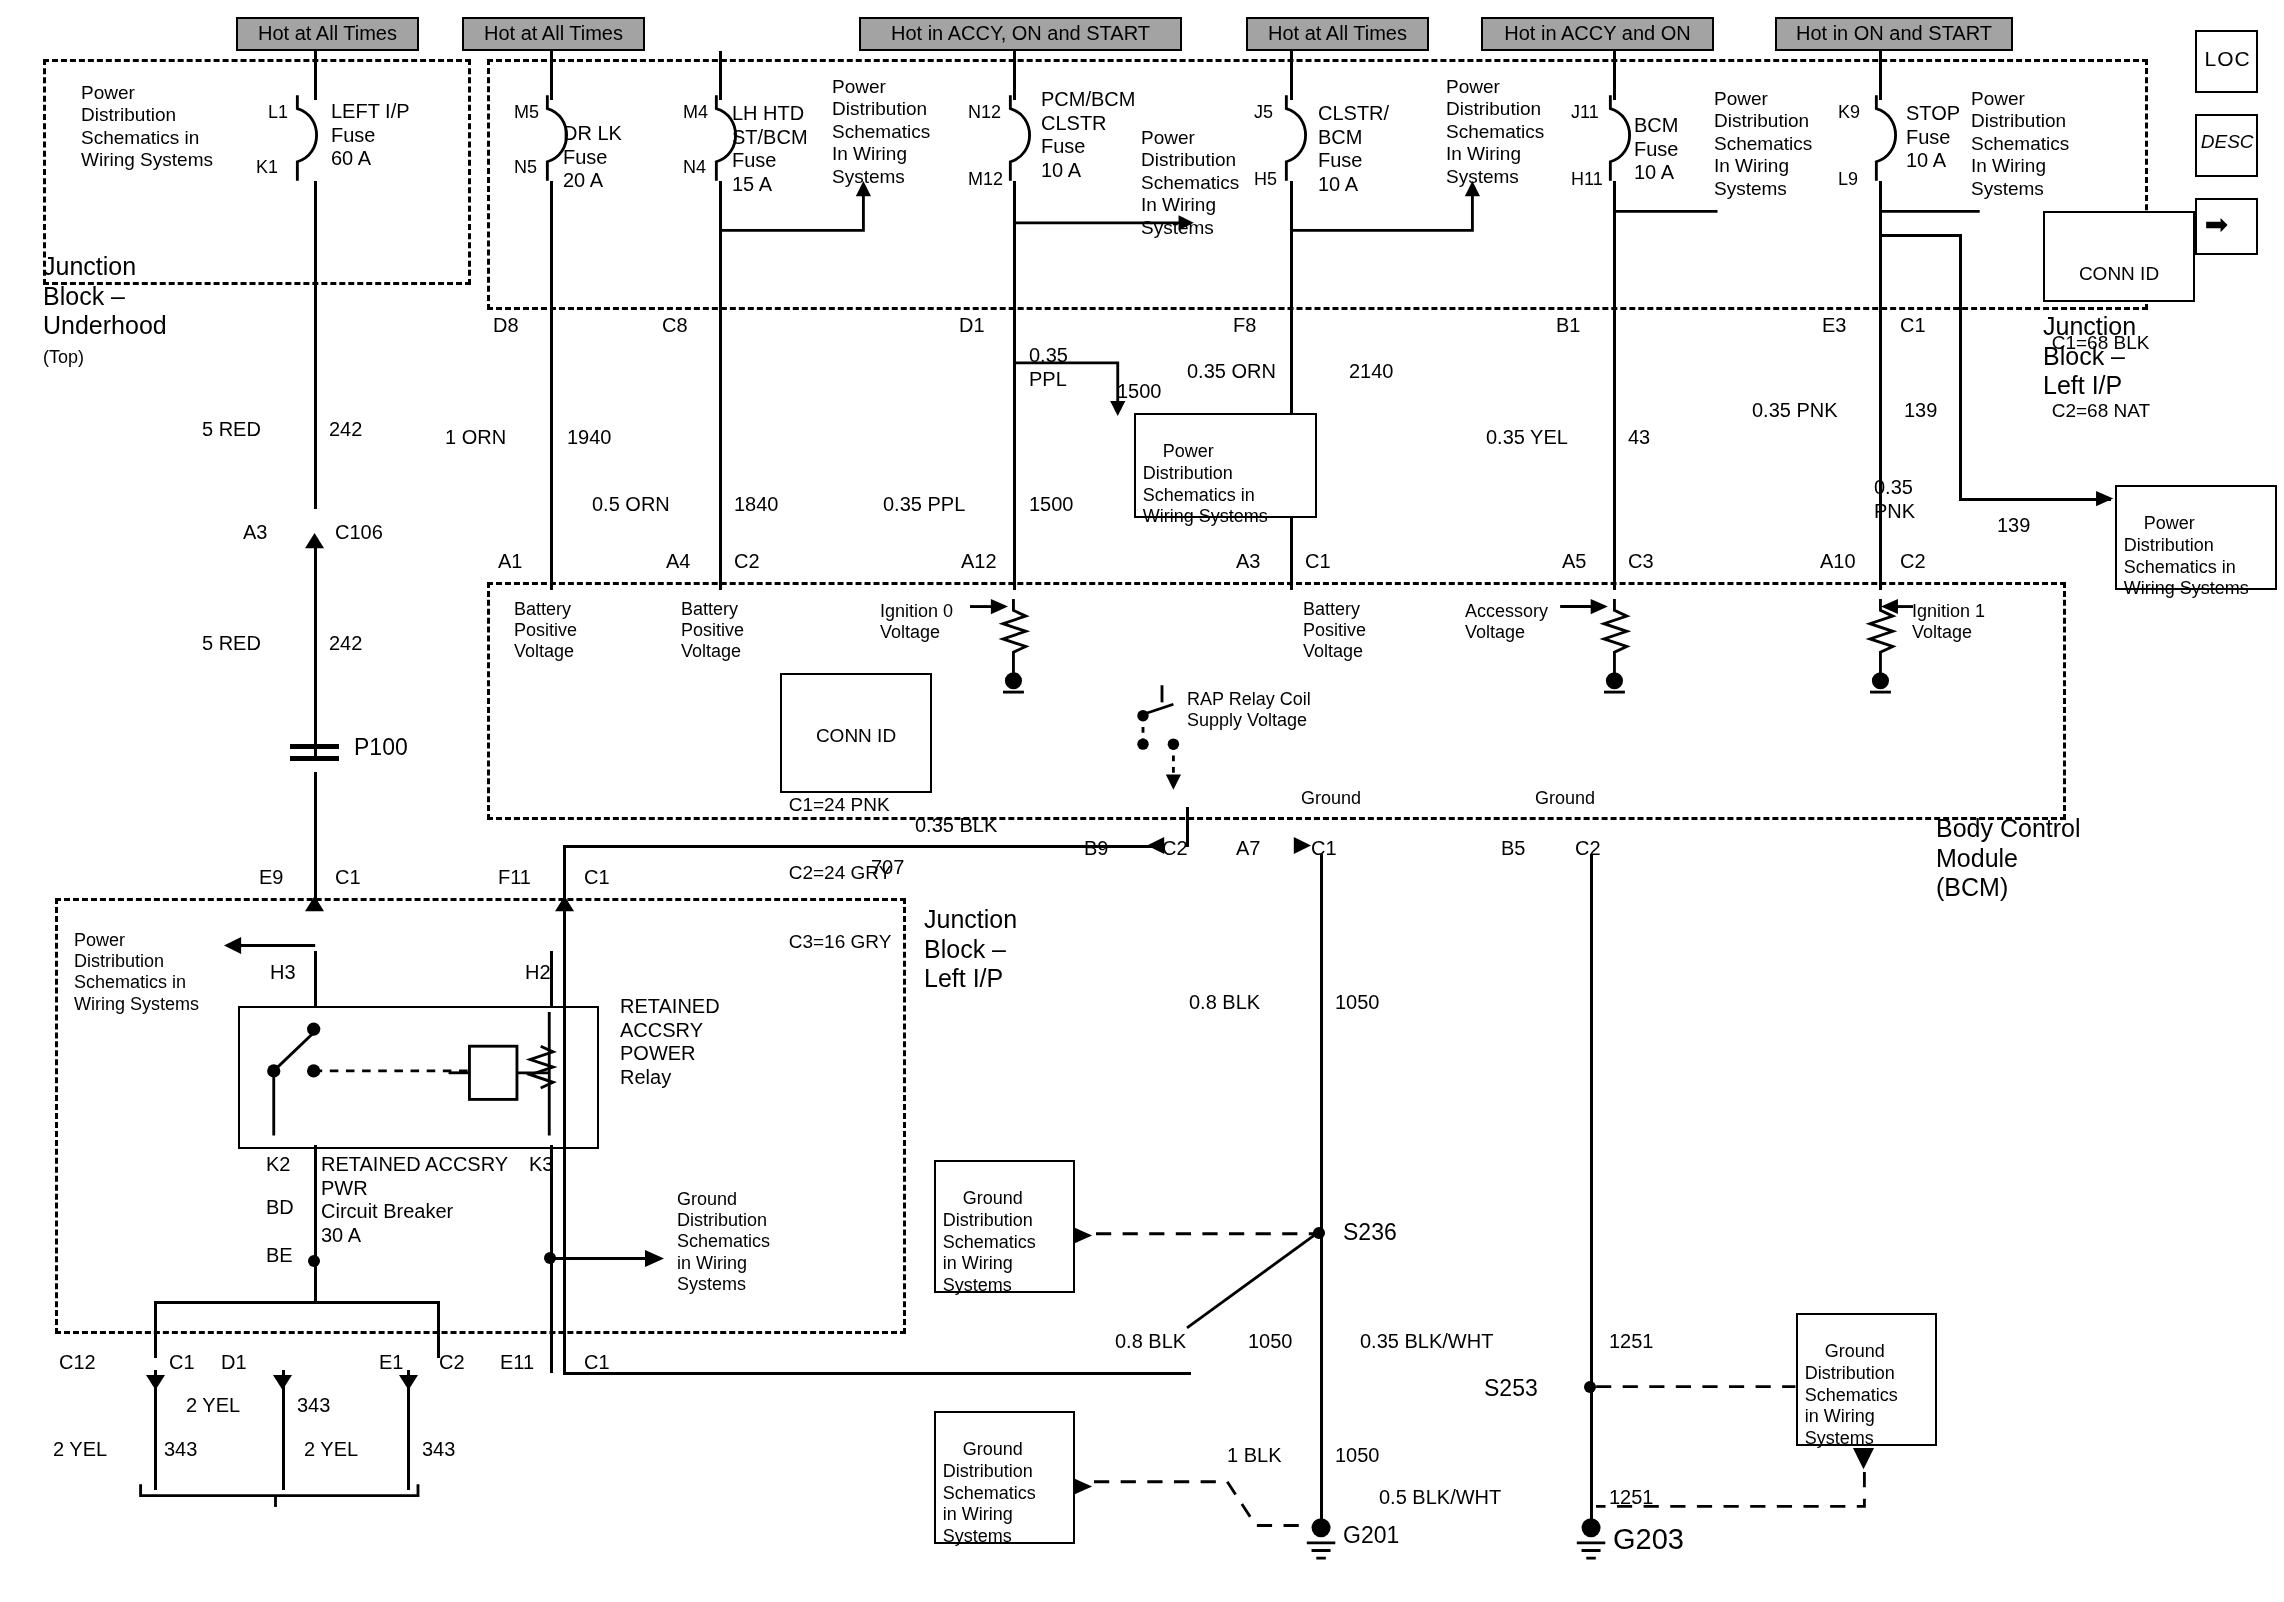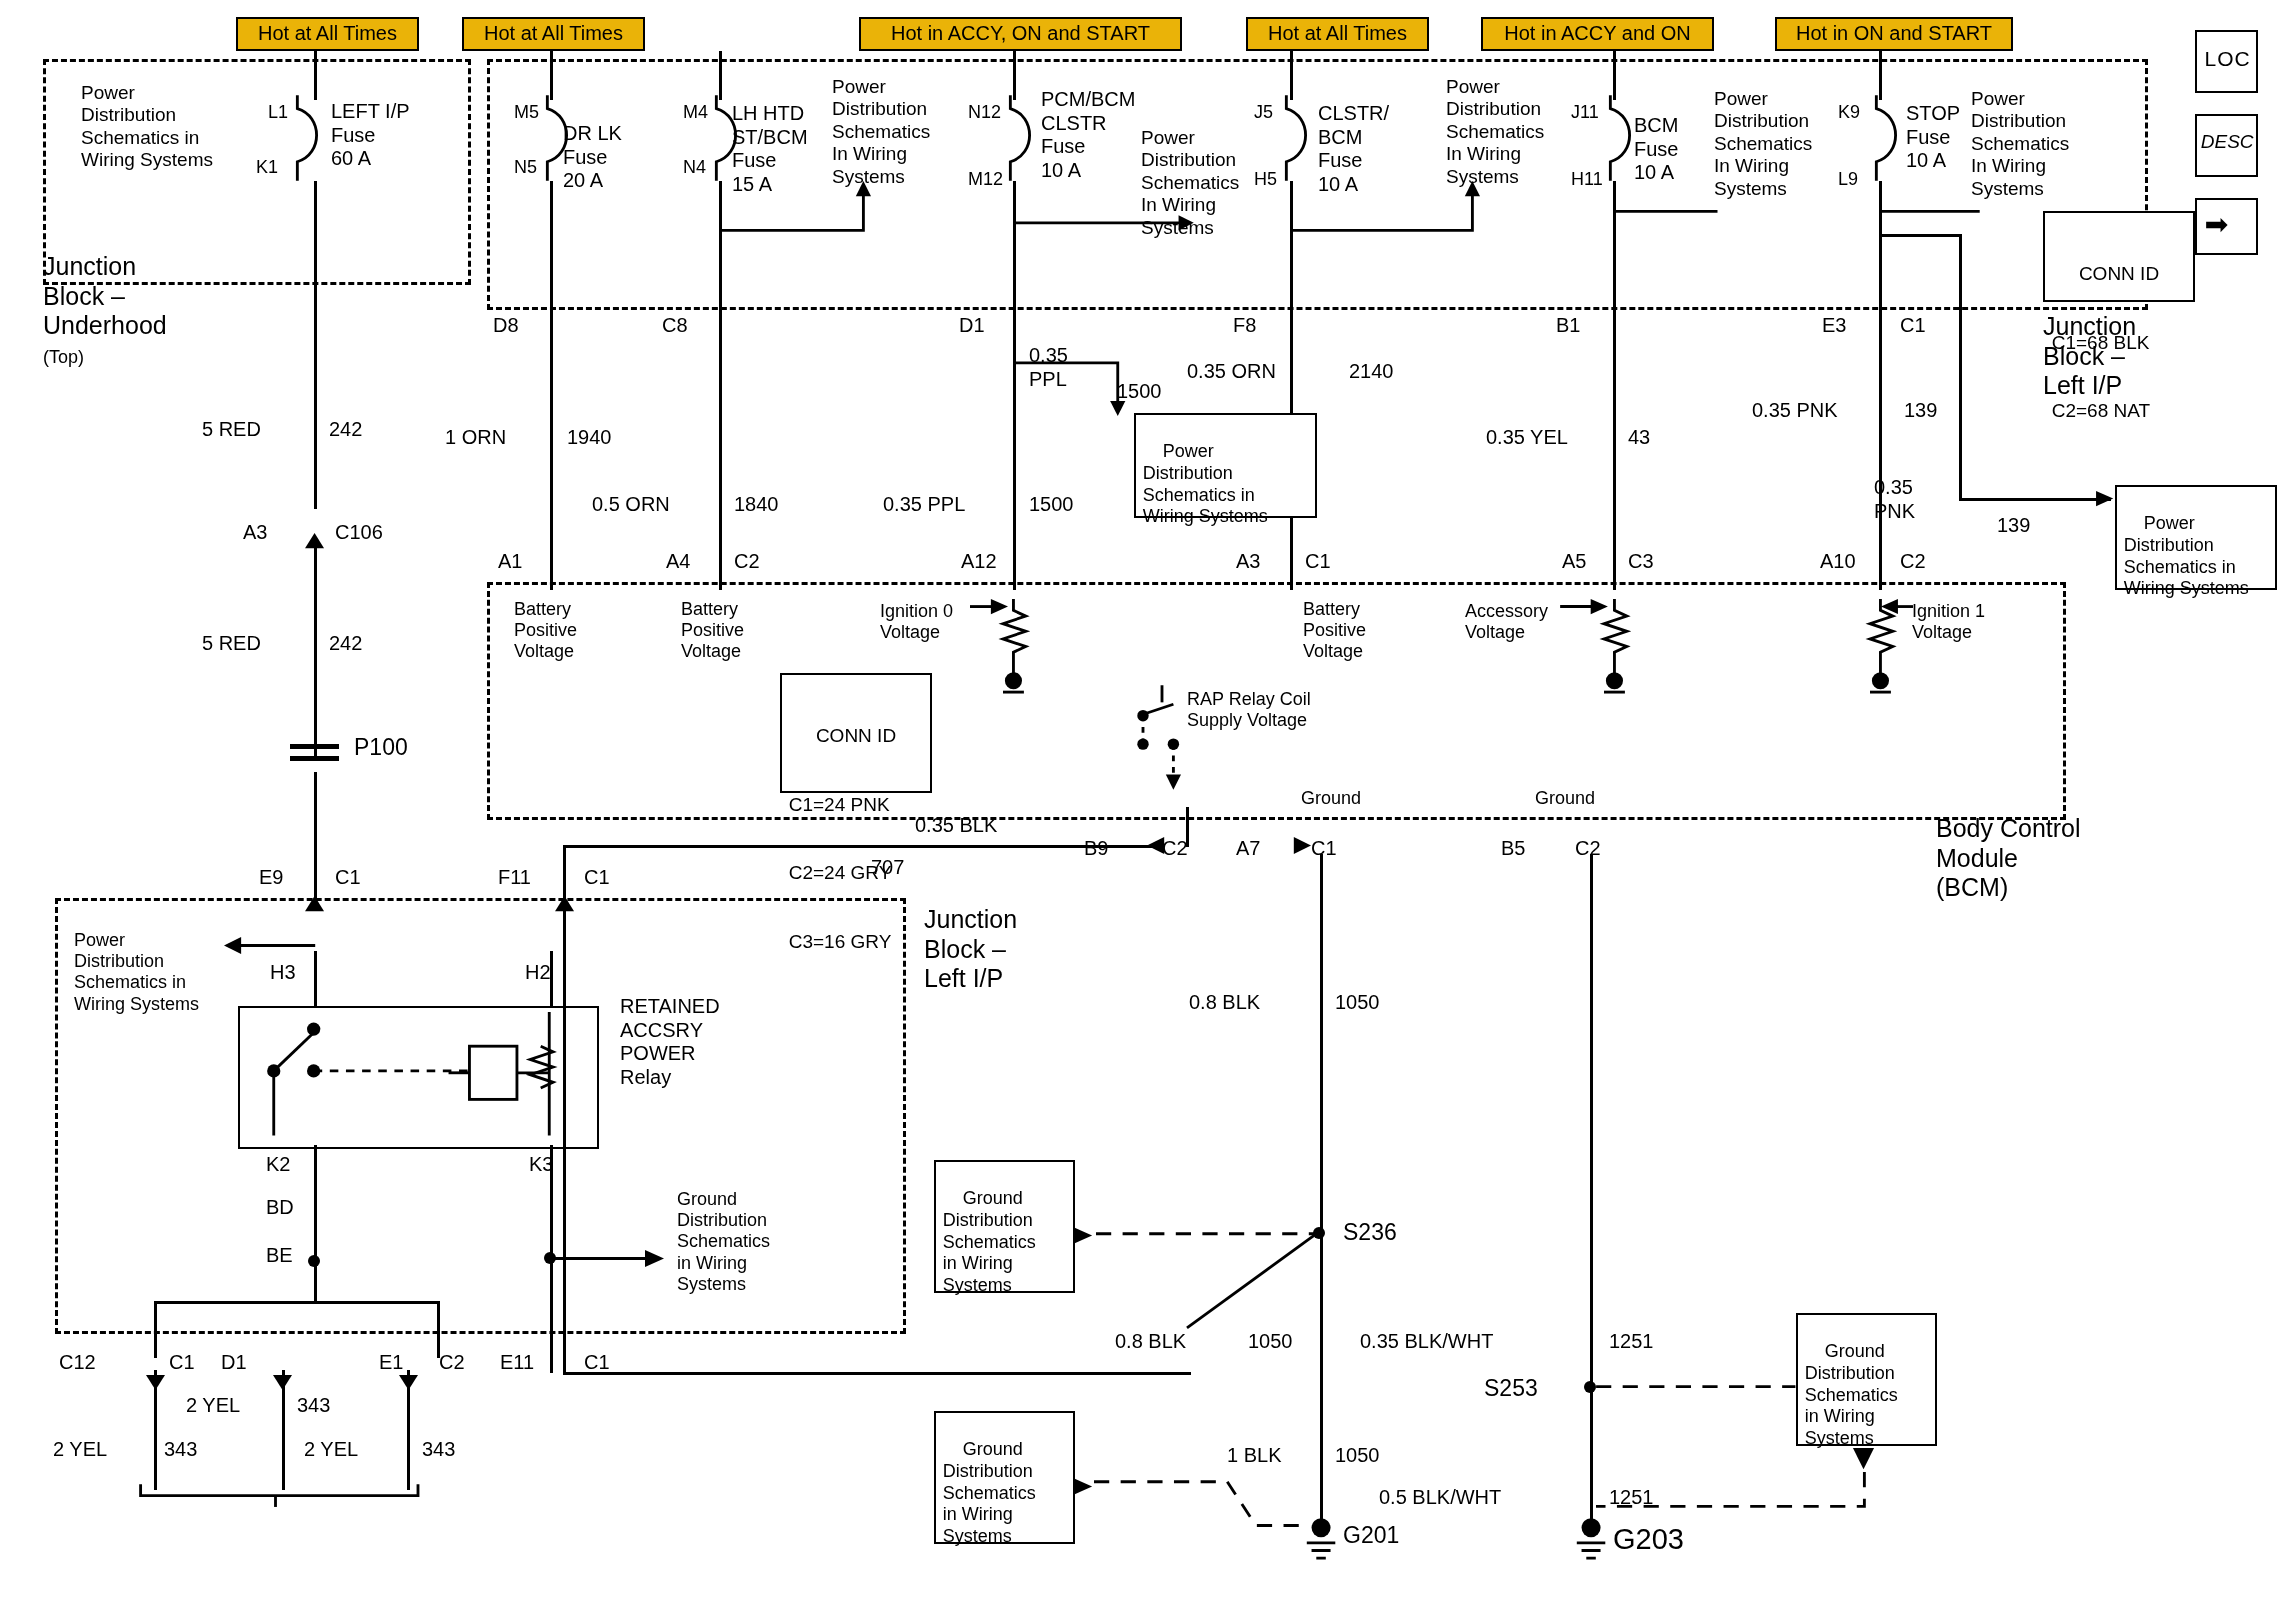--- a/index.html
+++ b/index.html
@@ -1,19 +1,19 @@
 <!DOCTYPE html>
 <html style="font-size:15px"><head>
 <meta charset="utf-8">
 <style>
   html,body{margin:0;padding:0;background:#fff;}
   body{font-family:"Liberation Sans", sans-serif;}
   #root{position:relative;width:2285px;height:1603px;background:#fff;overflow:hidden;}
   .t{position:absolute;font-size:20px;color:#000;line-height:1.18;white-space:pre;}
-  .tb{position:absolute;font-size:20px;color:#000;line-height:1.18;white-space:pre;border:2.9px solid #000;background:#eab308;display:flex;align-items:center;justify-content:center;text-align:center;padding:1.9px 5.7px;box-sizing:border-box;}
+  .tb{position:absolute;font-size:20px;color:#000;line-height:1.18;white-space:pre;border:2.9px solid #000;background:#a3a3a3;display:flex;align-items:center;justify-content:center;text-align:center;padding:1.9px 5.7px;box-sizing:border-box;}
   .tbl{position:absolute;font-size:19px;color:#000;line-height:1.2;white-space:pre;border:2.9px solid #000;background:#fff;padding:4.8px 6.7px;box-sizing:border-box;}
   .ln{position:absolute;background:#000;}
   .h{height:2.9px;}
   .v{width:2.9px;}
   .dash-box{position:absolute;border:3.8px dashed #000;box-sizing:border-box;}
   .solid-box{position:absolute;border:2.9px solid #000;box-sizing:border-box;background:transparent;}
   .dot{position:absolute;width:12.4px;height:12.4px;border-radius:50%;background:#000;}
   .big{font-size:25px;}
   .sm{font-size:18px;}
   svg{position:absolute;overflow:visible;}
@@ -383,20 +383,24 @@
     <rect x="236" y="36" width="50" height="56" fill="none" stroke="#000" stroke-width="3"></rect>
     <path d="M286 64 L320 64" stroke="#000" stroke-width="3"></path>
     <path d="M236 64 L214 64" stroke="#000" stroke-width="3"></path>
     <path d="M311 36 L324 42 L300 50 L324 58 L300 66 L324 74 L311 80" stroke="#000" stroke-width="3" fill="none"></path>
   </svg>
 
   <div class="t" style="left:266px;top:1153px;">K2</div>
   <div class="t" style="left:529px;top:1153px;">K3</div>
   <div class="t" style="left:266px;top:1196px;">BD</div>
   <div class="t" style="left:266px;top:1244px;">BE</div>
+  <div class="t" style="left:321px;top:1153px;">RETAINED ACCSRY
+PWR
+Circuit Breaker
+30 A</div>
 
   <div class="ln v" style="left:314px;top:1145px;height:124px;"></div>
   <div class="dot" style="left:308px;top:1255px;"></div>
   <div class="ln v" style="left:314px;top:1263px;height:38px;"></div>
 
   <div class="ln v" style="left:550px;top:1145px;height:228px;"></div>
   <div class="dot" style="left:544px;top:1252px;"></div>
   <svg style="left:550px;top:1248px;width:114px;height:21px;" viewBox="0 0 120 22" width="114" height="21">
     <path d="M120 11 L100 2 L100 20 Z" fill="#000"></path>
     <path d="M0 11 L104 11" stroke="#000" stroke-width="3"></path>

